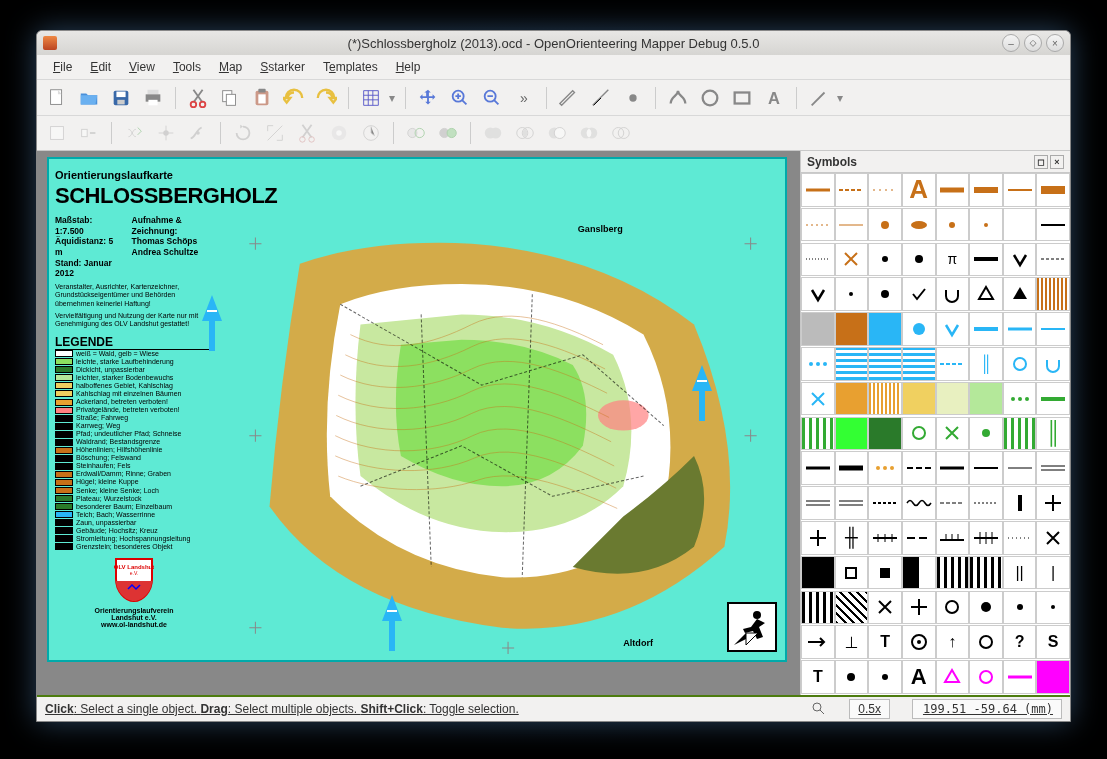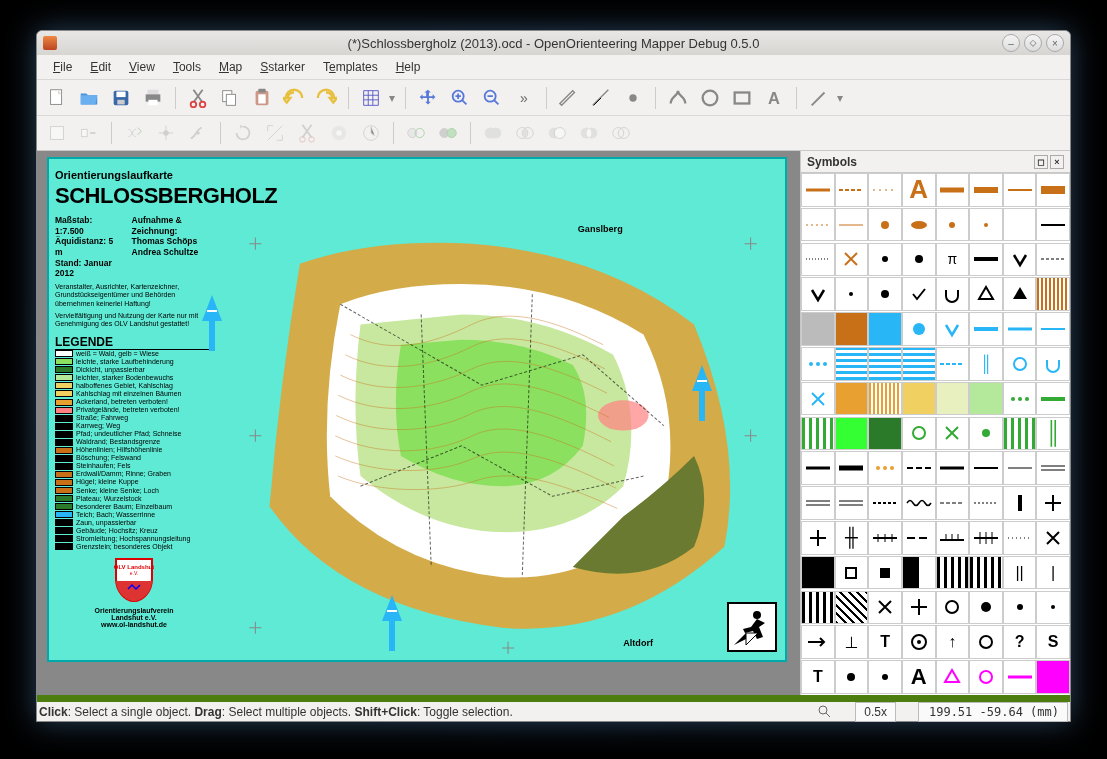--- a/index.html
+++ b/index.html
@@ -41,21 +41,21 @@
 .north { position: absolute; width: 26px; height: 60px; }
 .north svg { width: 100%; height: 100%; }
 .runner-box { position: absolute; right: 8px; bottom: 8px; width: 50px; height: 50px; border: 2px solid #000; background: #fff; display: flex; align-items: center; justify-content: center; }
 .runner-box svg { width: 40px; height: 40px; }
 .symbols-panel { width: 270px; background: #f2f1f0; display: flex; flex-direction: column; border-left: 1px solid #c8c8c8; }
 .sym-header { height: 22px; display: flex; align-items: center; padding: 0 6px; font-weight: bold; font-size: 12px; color: #333; border-bottom: 1px solid #c8c8c8; }
 .sym-hdr-btns { margin-left: auto; display: flex; gap: 2px; }
 .sym-hdr-btn { width: 14px; height: 14px; border: 1px solid #aaa; font-size: 9px; display: flex; align-items: center; justify-content: center; cursor: pointer; }
 .sym-grid { flex: 1; overflow-y: auto; display: grid; grid-template-columns: repeat(8, 1fr); background: #fff; }
 .sym-cell { aspect-ratio: 1; border: 1px solid #ccc; display: flex; align-items: center; justify-content: center; cursor: pointer; font-size: 18px; position: relative; overflow: hidden; }
-.statusbar { height: 26px; background: #f2f1f0; border-top: 7px solid #4d7c0f; display: flex; align-items: center; padding: 0 2px; font-size: 12px; color: #333; }
+.statusbar { height: 26px; background: #f2f1f0; border-top: 2px solid #4d7c0f; display: flex; align-items: center; padding: 0 8px; font-size: 12px; color: #333; text-decoration: underline; }
 .status-right { margin-left: auto; display: flex; align-items: center; gap: 22px; }
 .zoom-box { border: 1px solid #bbb; padding: 2px 8px; min-width: 40px; text-align: right; background: #fafafa; }
 .coord-box { border: 1px solid #bbb; padding: 2px 8px; min-width: 150px; text-align: right; background: #fafafa; font-family: monospace; }
 .mag { width: 16px; height: 16px; }
 .disabled { opacity: 0.45; }
 </style>
 </head>
 <body>
 
 <div class="shadow"></div>

